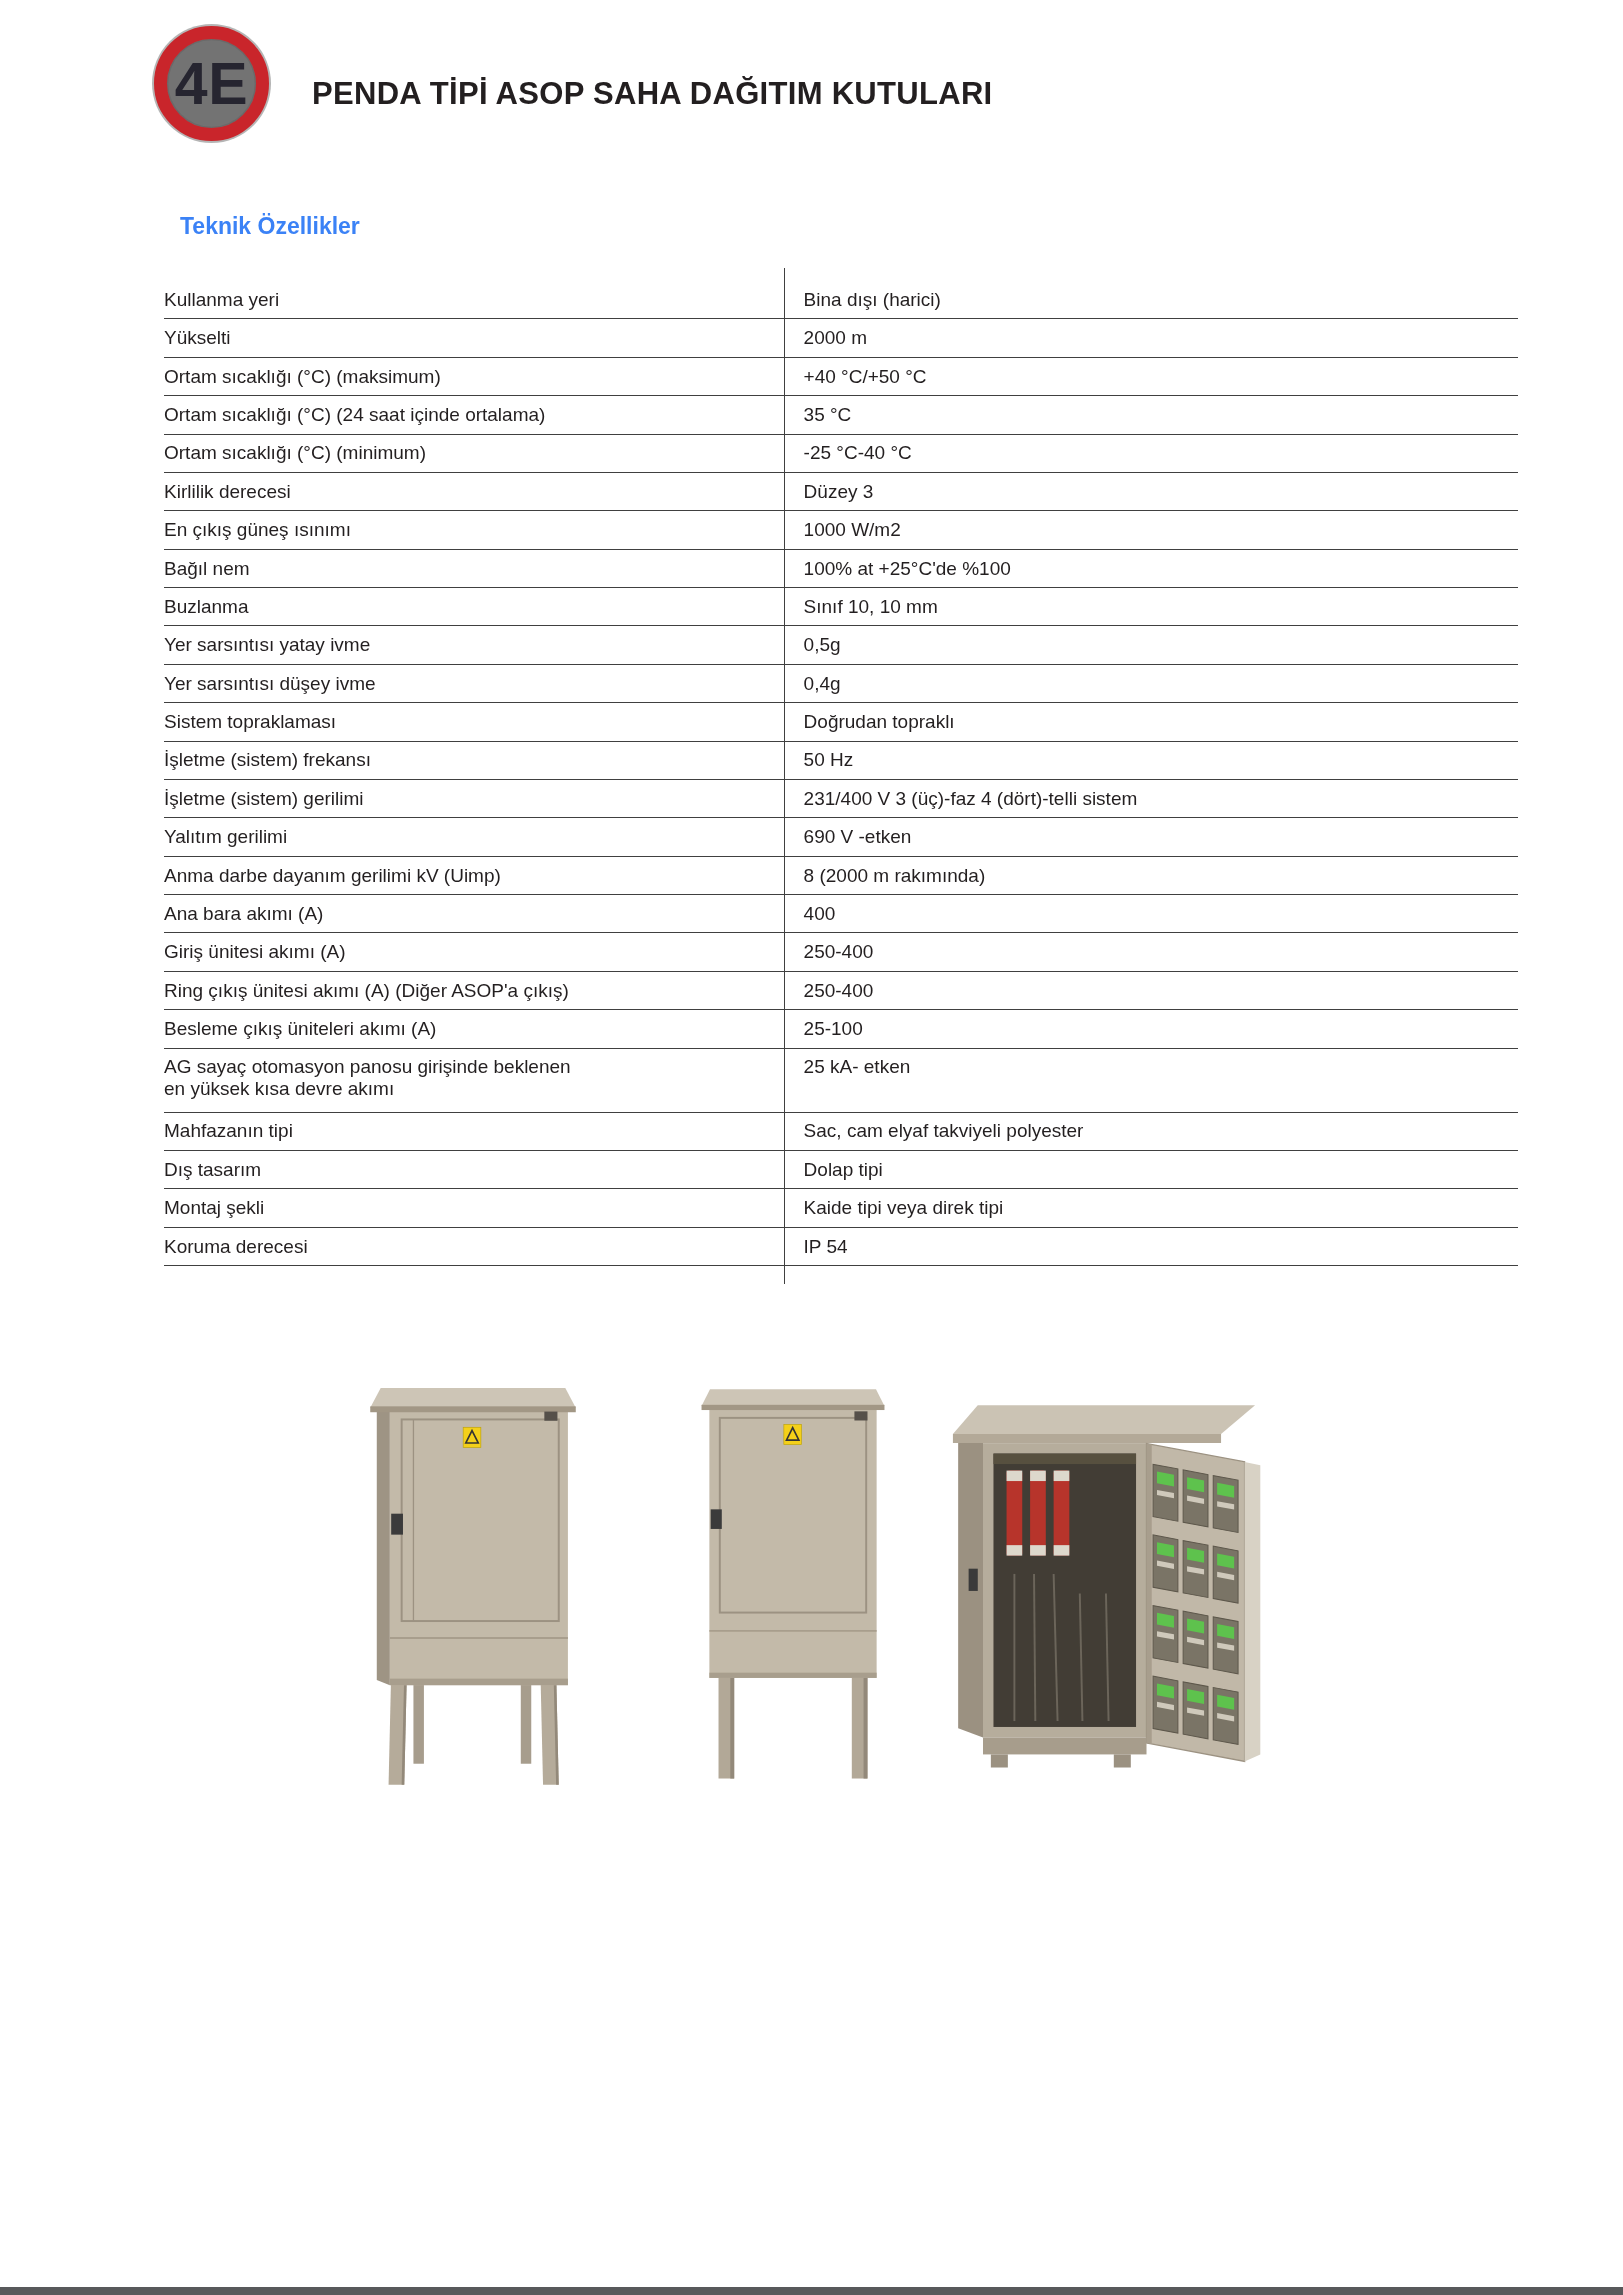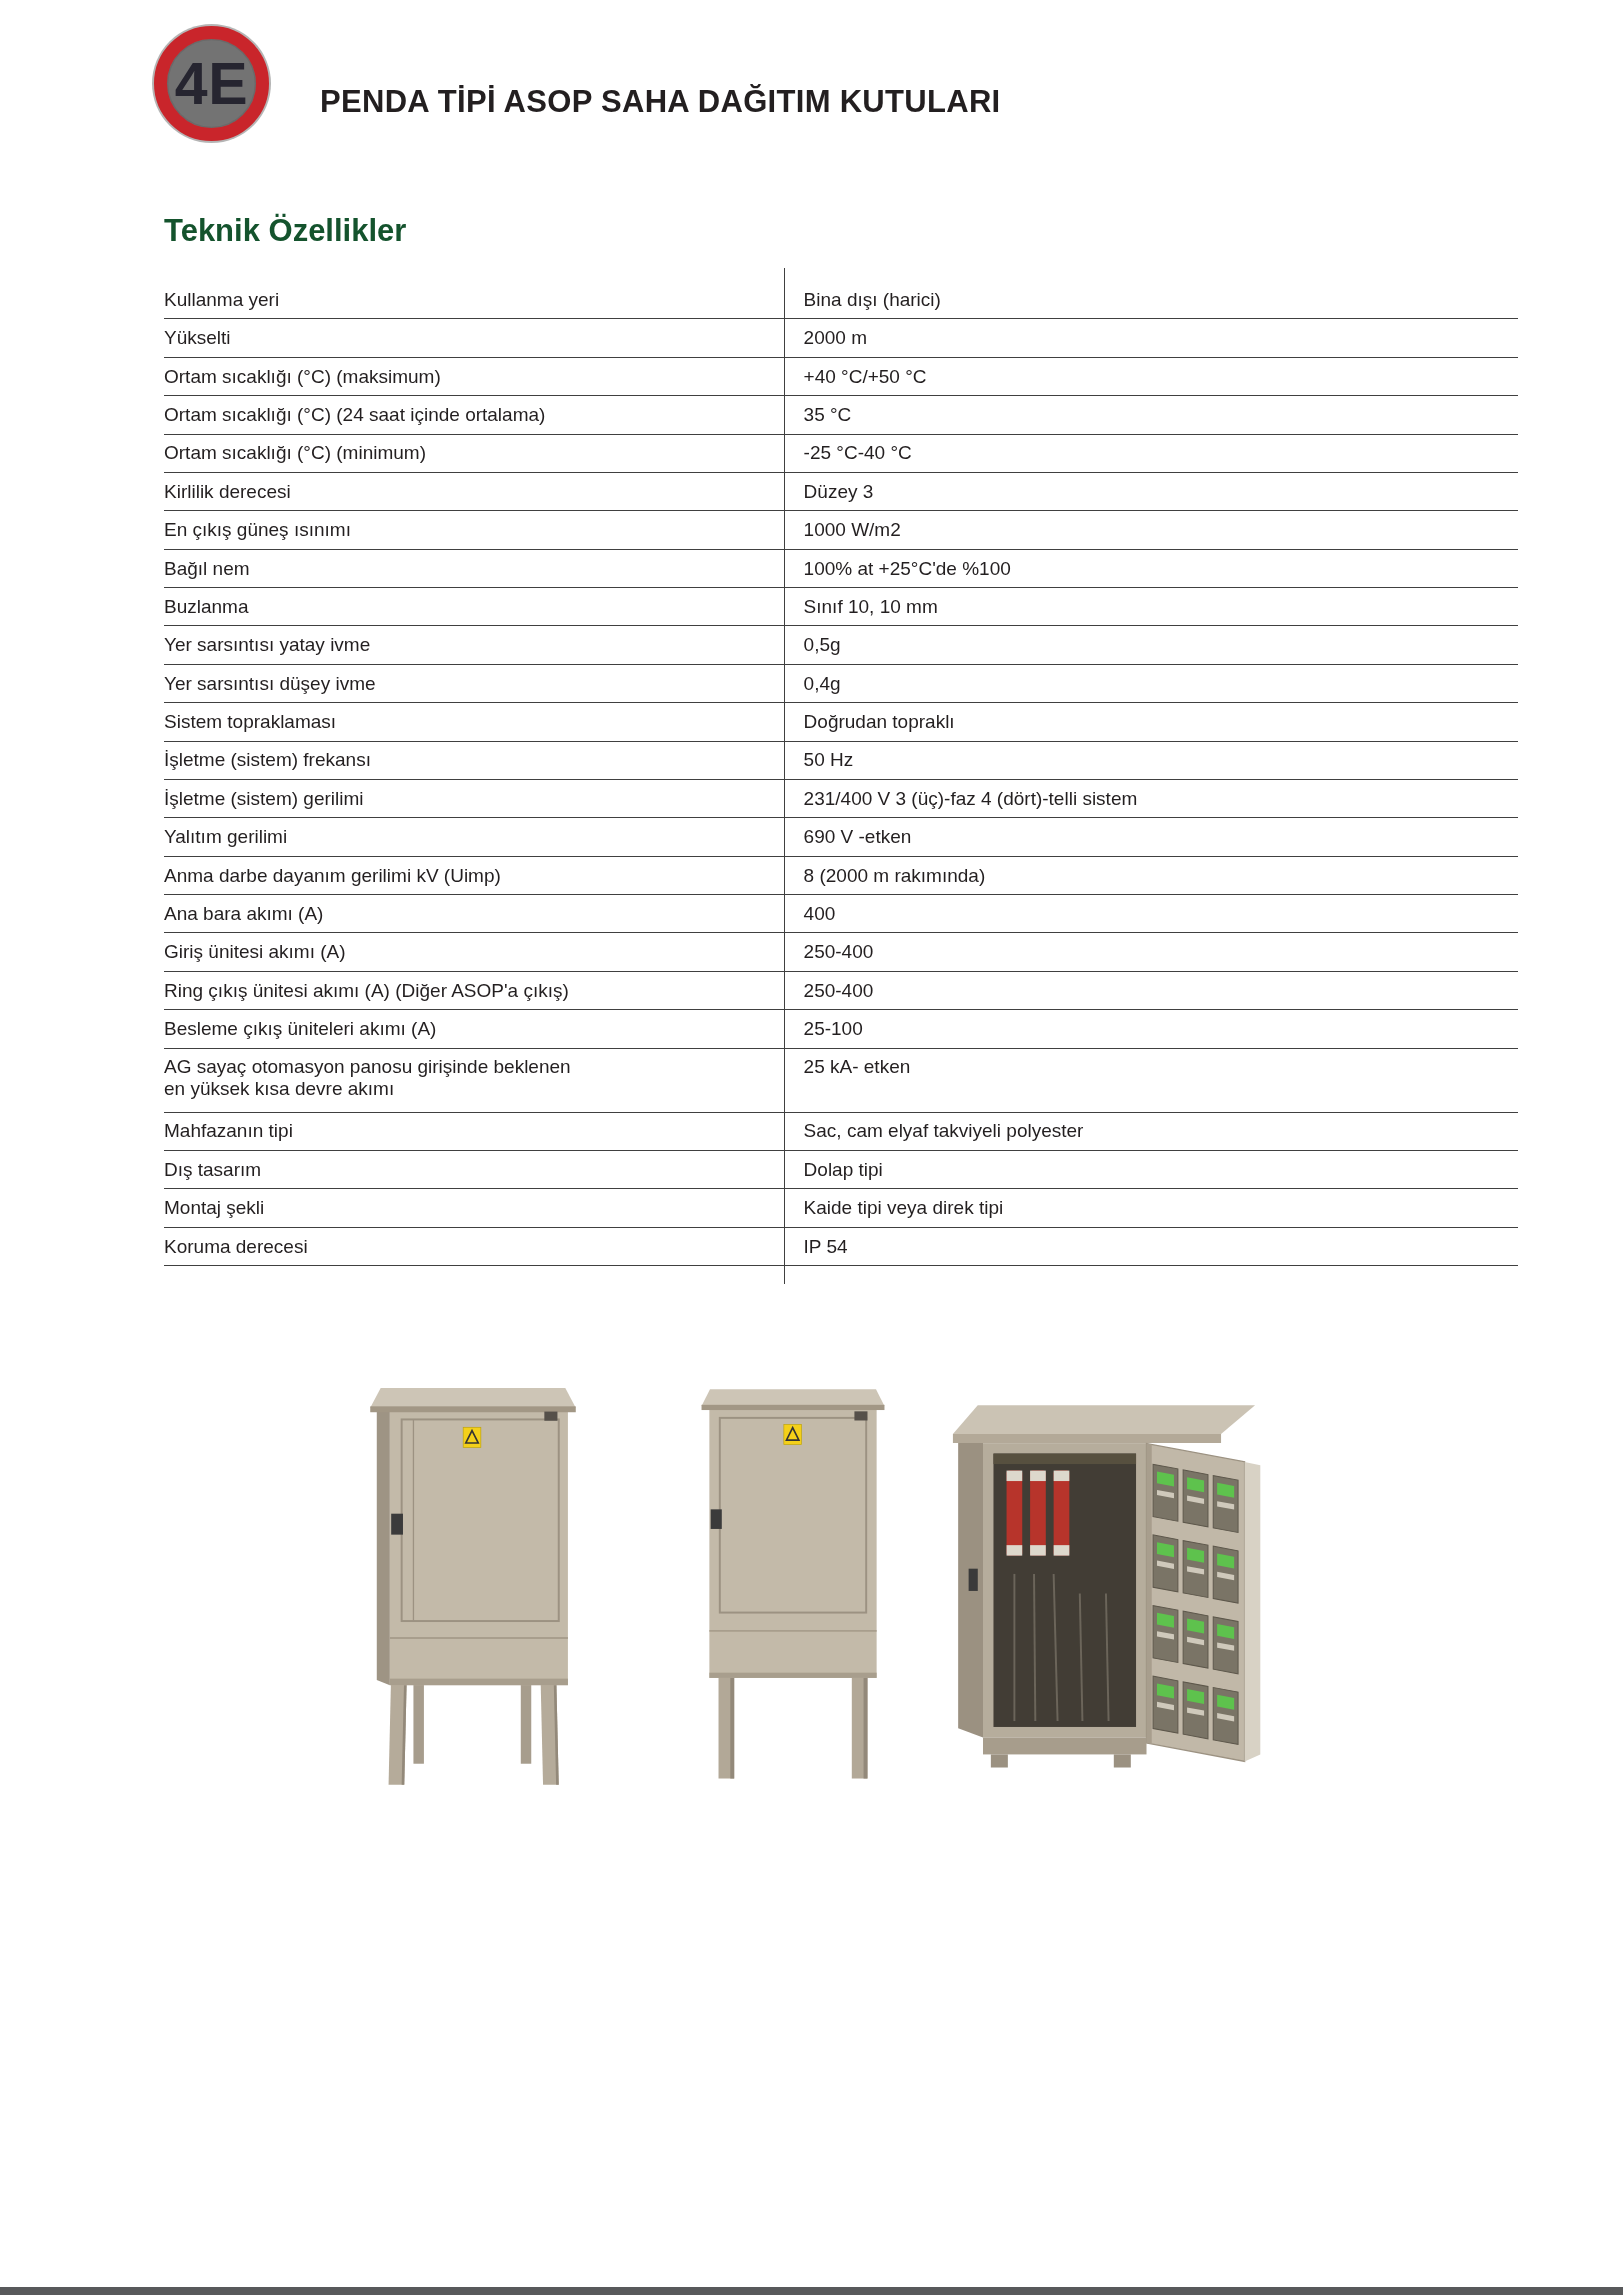--- a/index.html
+++ b/index.html
@@ -21,29 +21,29 @@
     border: 13.7px solid #c9252b;
     background: #737373;
     display: flex; align-items: center; justify-content: center;
     box-shadow: 0 0 0 2px rgba(90,90,90,.45), inset 0 0 0 1.3px rgba(90,90,90,.35);
   }
   .badge span {
     font-size: 59px; font-weight: 700; color: #262530; letter-spacing: 0.7px;
   }
 
   .title {
-    position: absolute; left: 304px; top: 68px; margin: 16px;
+    position: absolute; left: 304px; top: 68px; margin: 8px;
     font-size: 31px; font-weight: 700; color: #231f20; letter-spacing: 0.3px;
     white-space: nowrap;
     text-align: center;
   }
 
   .heading {
-    position: absolute; left: 164px; top: 213px; margin: 0;
-    font-size: 31px; font-weight: 700; color: #14532d;
+    position: absolute; left: 180px; top: 213px; margin: 0;
+    font-size: 23px; font-weight: 700; color: #3b82f6;
   }
 
   
   .spec-table {
     position: absolute; left: 164px; top: 268px; width: 1354px;
     padding-top: 13px;
   }
   .col-divider {
     position: absolute; left: 620px; top: 0; width: 1.3px;
     height: calc(100% + 18.3px);

